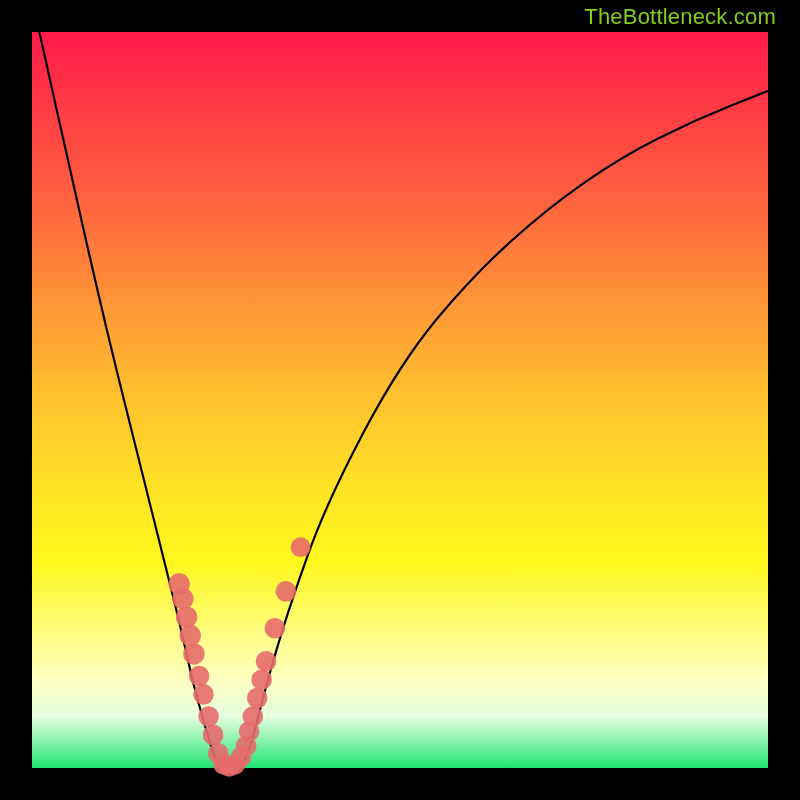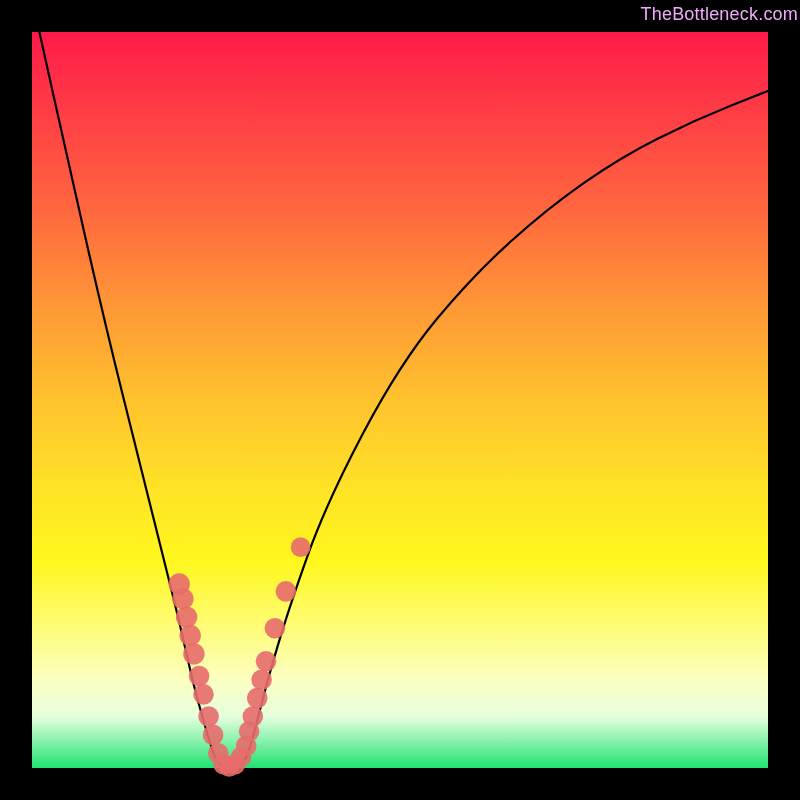--- a/index.html
+++ b/index.html
@@ -35,24 +35,24 @@
       #ffe326 62%,
       #fff71e 72%,
       #fffc70 80%,
       #fcffc0 88%,
       #e6ffdf 93%,
       #20e371 100%
     );
   }
   .watermark {
     position: absolute;
-    right: 2px;
+    right: 24px;
     top: 4px;
-    color: #f0abfc;
-    font-size: 18px;
+    color: #84cc16;
+    font-size: 22px;
     font-weight: 400;
     letter-spacing: 0.2px;
     user-select: none;
   }
   svg.curve {
     position: absolute;
     left: 0;
     top: 0;
     width: 736px;
     height: 736px;

